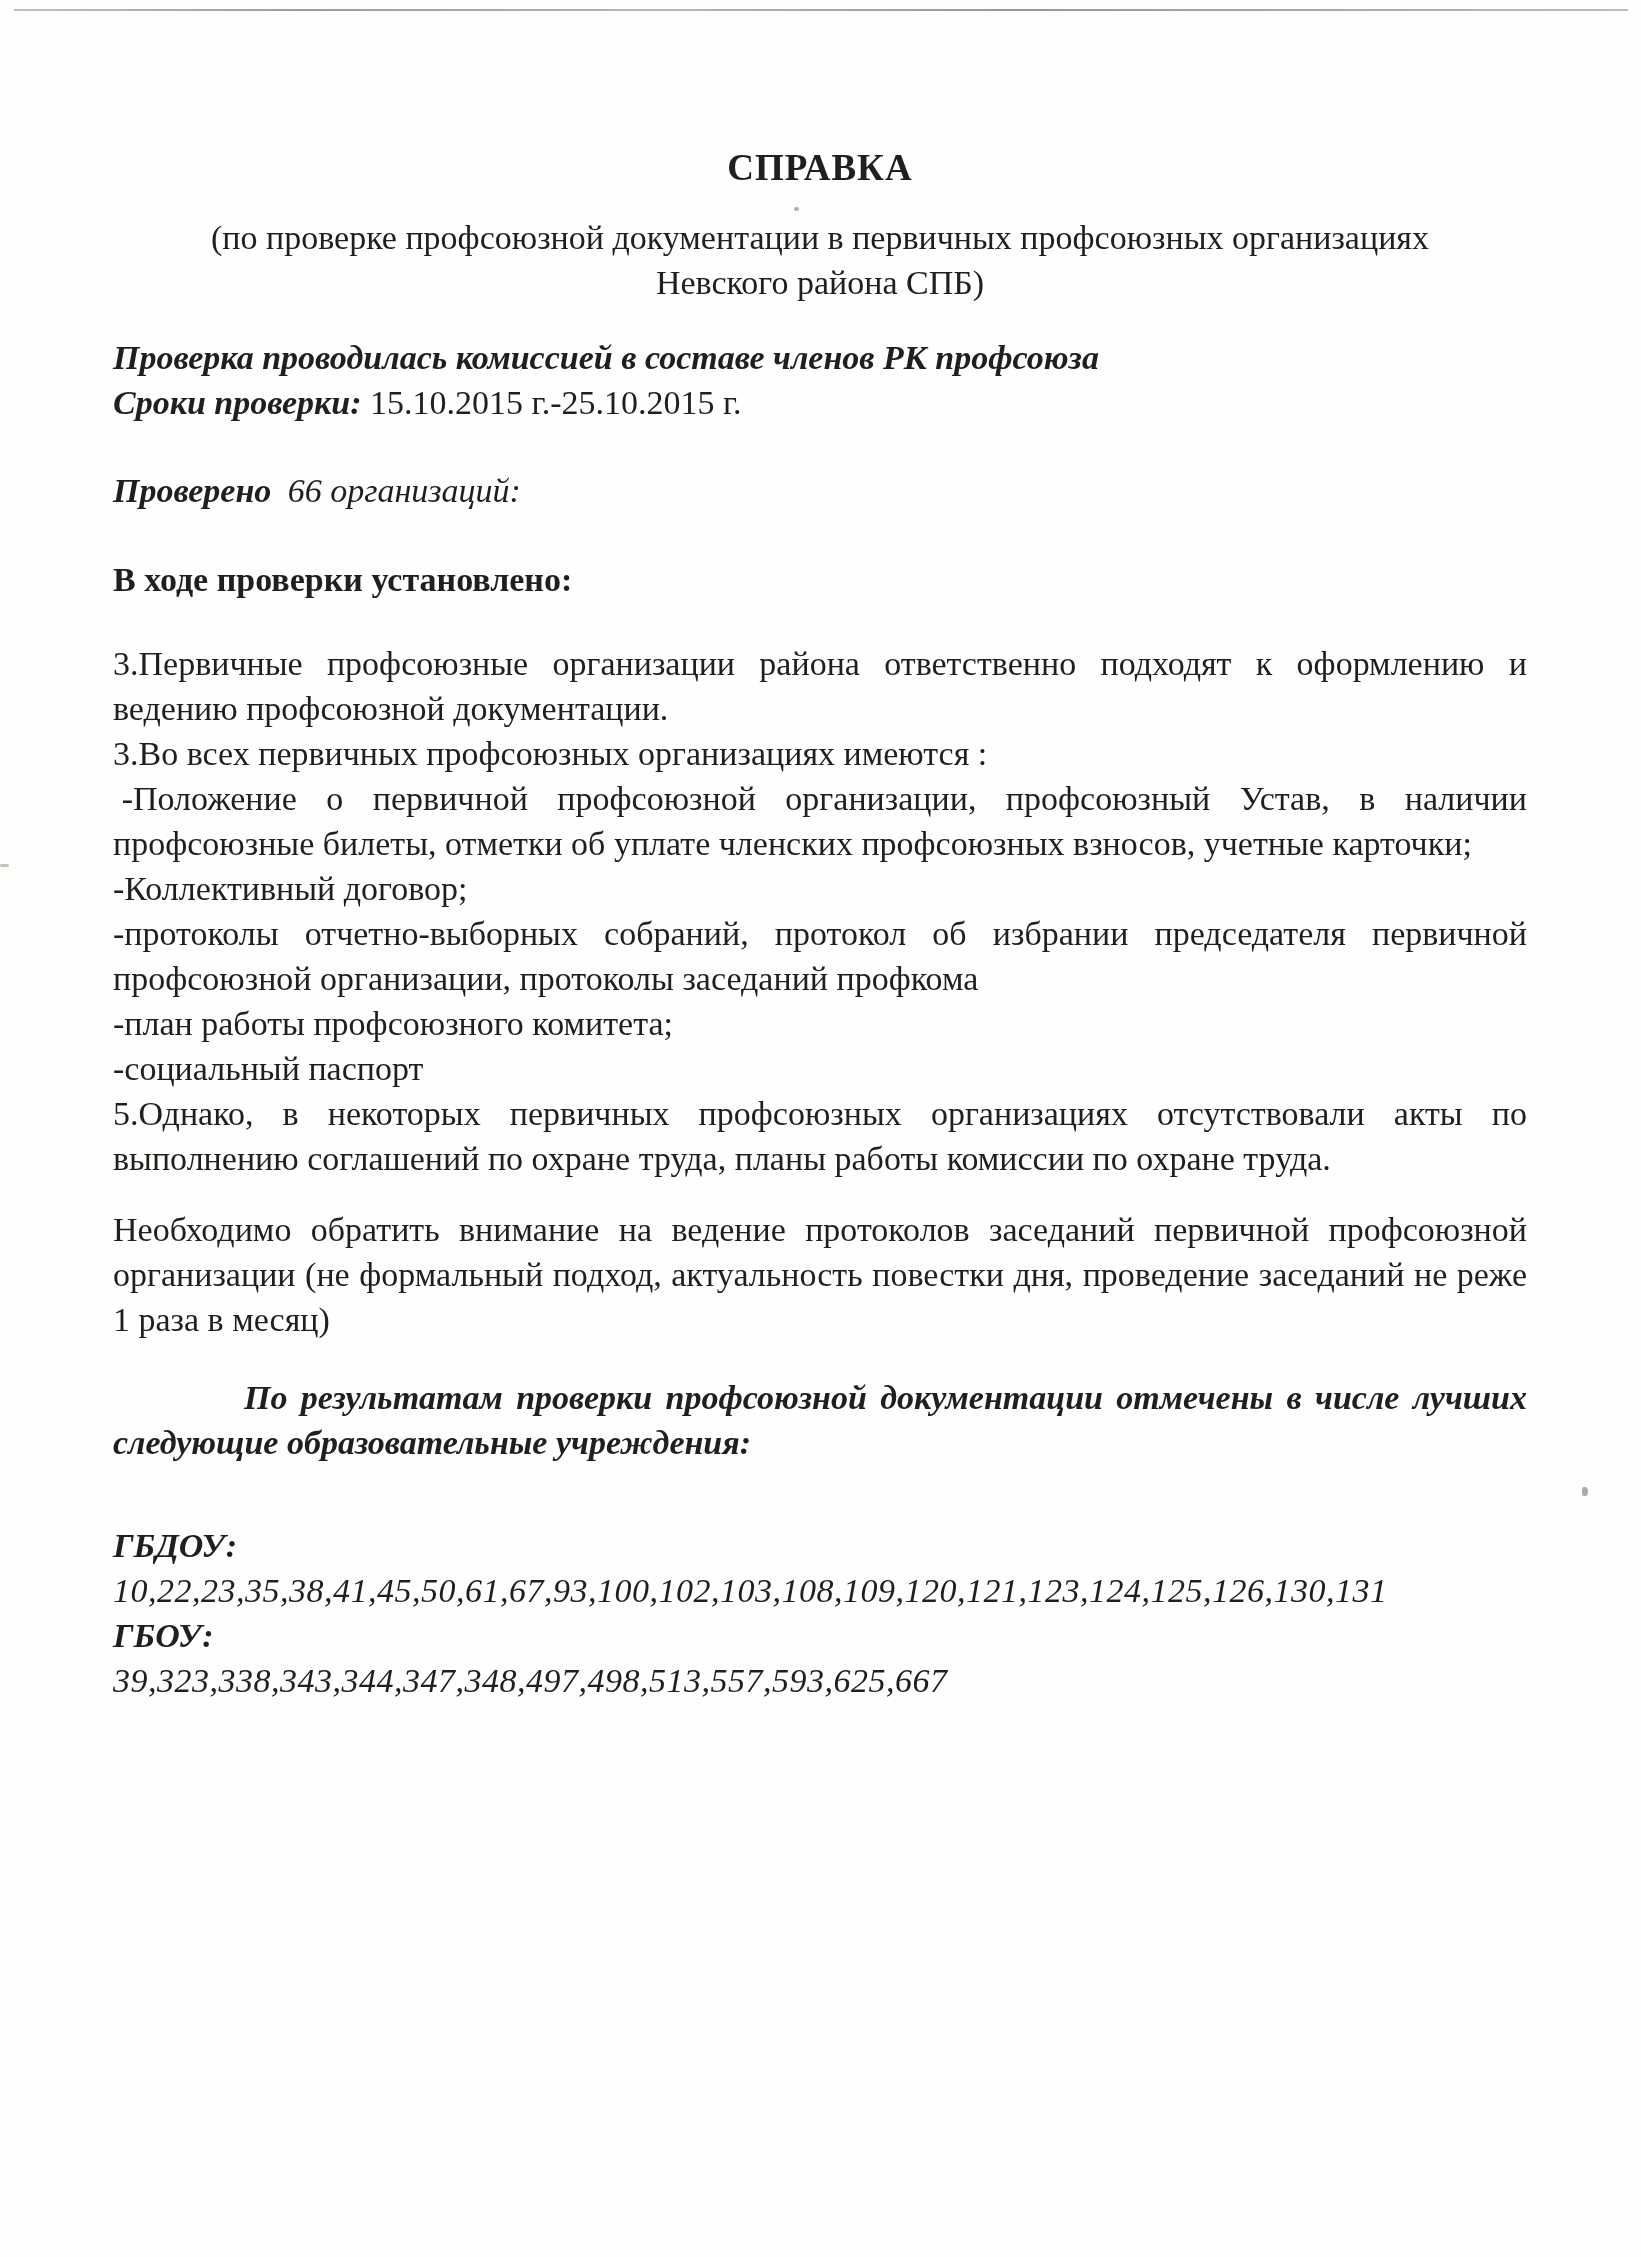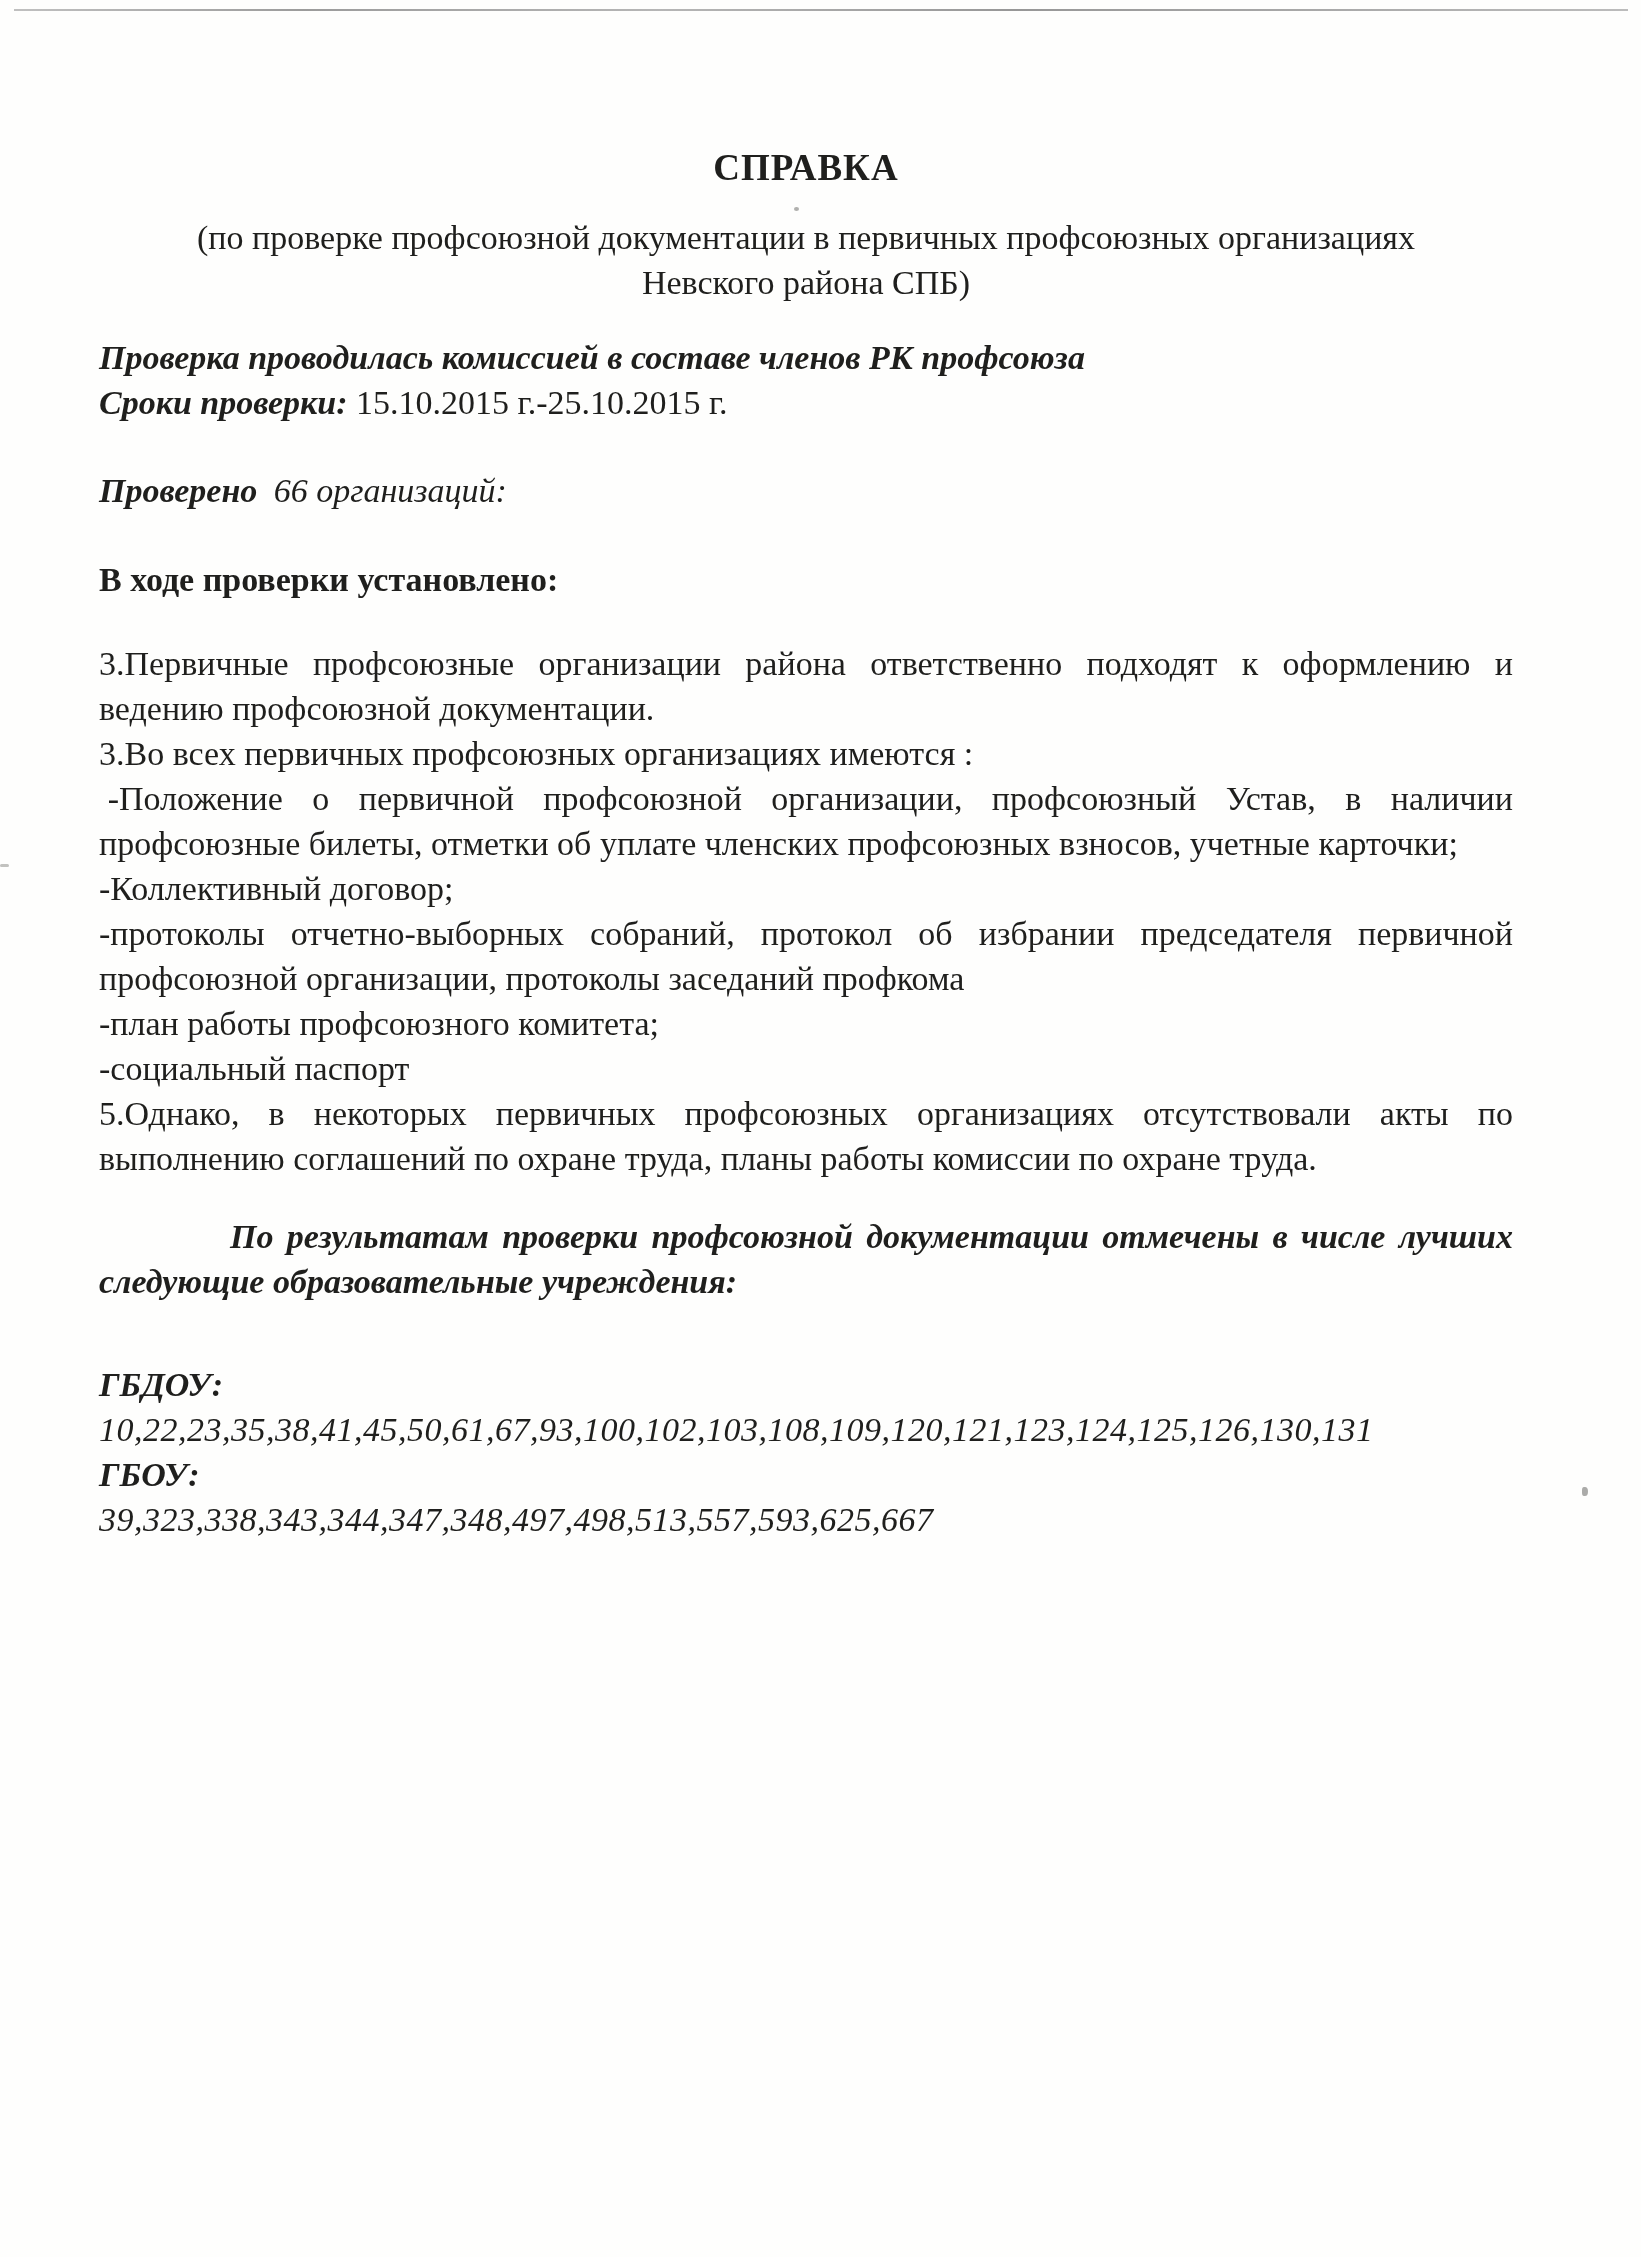--- a/index.html
+++ b/index.html
@@ -31,21 +31,21 @@
     position: absolute;
     background: #8f8f8c;
     border-radius: 50%;
   }
   .speck-subtitle { top: 207px; left: 794px; width: 4.8px; height: 3.9px; opacity: .7; }
   .speck-left-edge { top: 864px; left: 0px; width: 8.7px; height: 2.9px; border-radius: 1.9px; opacity: .55; }
   .speck-right { top: 1487px; left: 1582px; width: 5.8px; height: 8.7px; opacity: .75; border-radius: 40% 60% 60% 40%; }
 
   .content {
     position: absolute;
-    left: 99px;
+    left: 113px;
     top: 145px;
     width: 1414px;
     font-size: 34px;
     line-height: 45px;
   }
   .doc-title {
     text-align: center;
     font-weight: bold;
     font-size: 37px;
     letter-spacing: 1px;
@@ -119,20 +119,21 @@
 
     <div class="para">-протоколы отчетно-выборных собраний, протокол об избрании председателя первичной профсоюзной организации, протоколы заседаний профкома</div>
 
     <div class="para">-план работы профсоюзного комитета;</div>
 
     <div class="para">-социальный паспорт</div>
 
 
     <div class="para">5.Однако, в некоторых первичных профсоюзных организациях отсутствовали акты по выполнению соглашений по охране труда, планы работы комиссии по охране труда.</div>
 
+    <div class="para recommendation">Необходимо  обратить внимание на ведение протоколов заседаний  первичной профсоюзной организации (не формальный подход, актуальность повестки дня, проведение заседаний не реже 1 раза в месяц)</div>
 
     <div class="para results-heading">По результатам проверки профсоюзной документации отмечены в числе лучших  следующие образовательные учреждения:</div>
 
     <div class="best-block">
       <div class="best-label">ГБДОУ:</div>
       <div class="best-numbers">10,22,23,35,38,41,45,50,61,67,93,100,102,103,108,109,120,121,123,124,125,126,130,131</div>
       <div class="best-label">ГБОУ:</div>
       <div class="best-numbers">39,323,338,343,344,347,348,497,498,513,557,593,625,667</div>
     </div>
 

